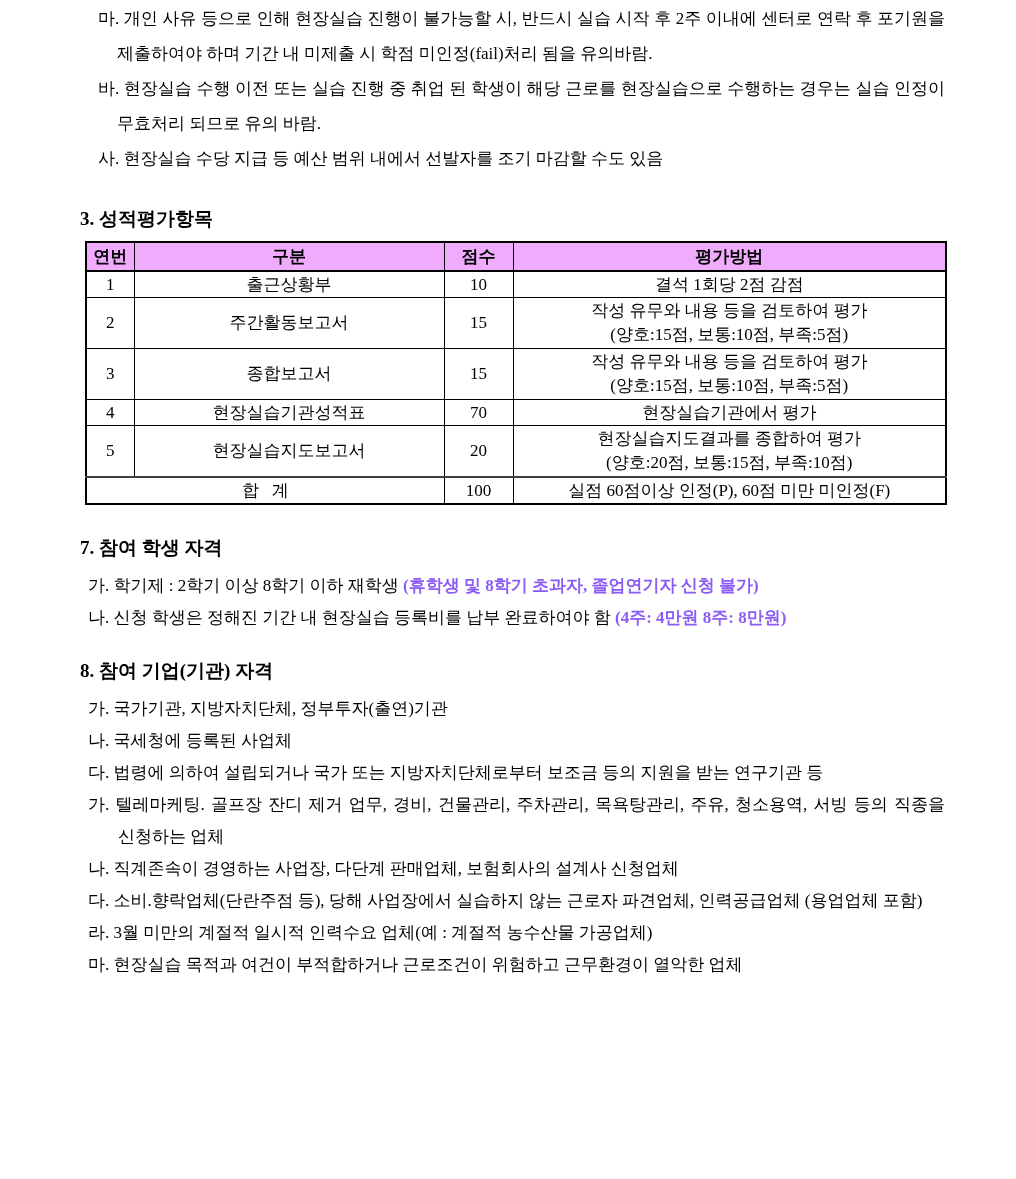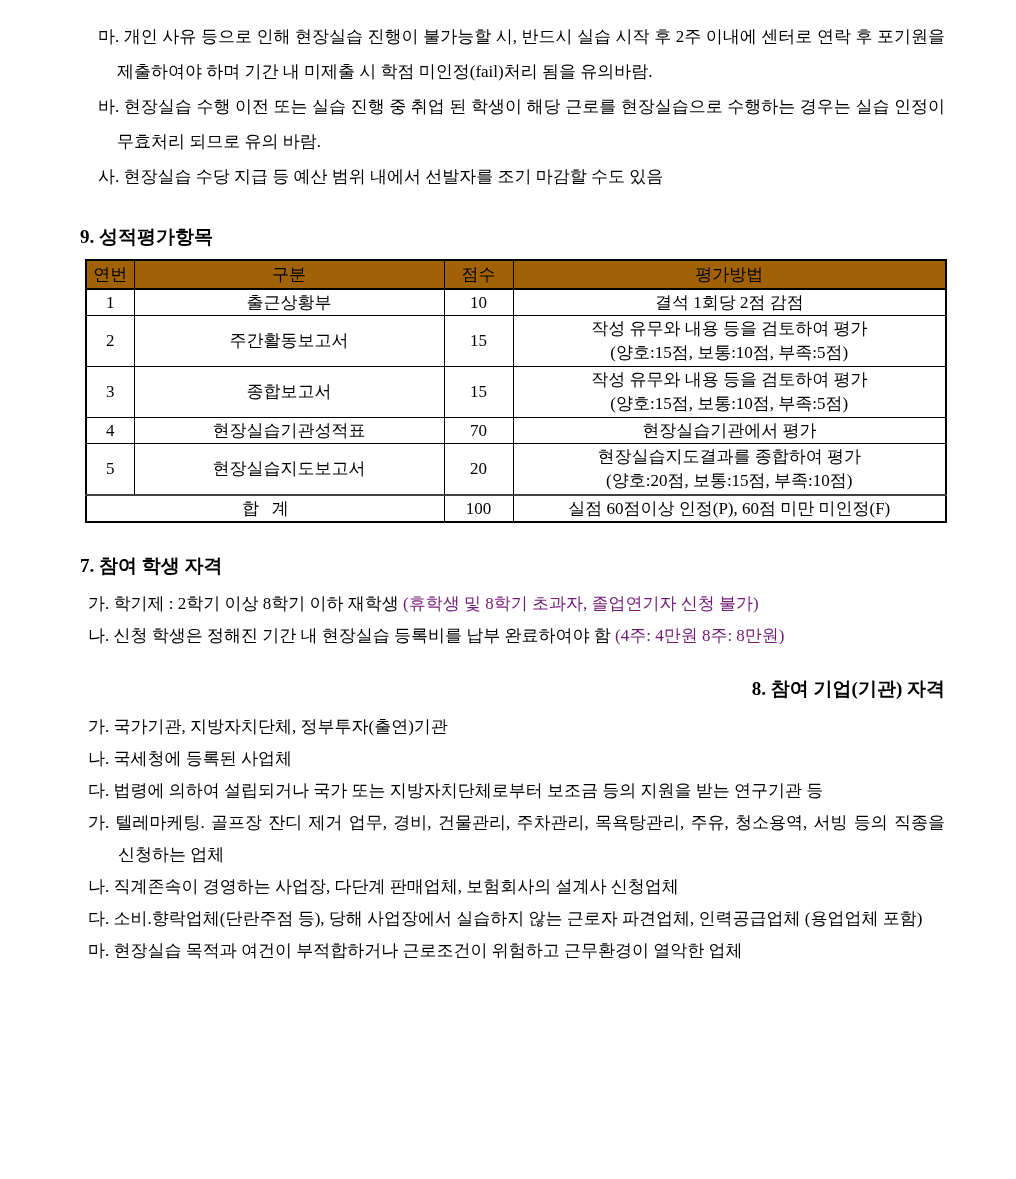--- a/index.html
+++ b/index.html
@@ -5,81 +5,81 @@
   html, body { margin: 0; padding: 0; }
   body {
     width: 1016px; height: 1179px;
     background: #ffffff; color: #000000;
     font-family: "Liberation Serif", "DejaVu Serif", serif;
     overflow: hidden;
   }
   .doc {
     box-sizing: border-box;
     width: 1016px; height: 983px;
-    padding: 19px 71px 0 80px;
+    padding: 1px 71px 0 80px;
   }
   
   .intro-item {
     font-size: 17px; line-height: 35px;
     margin: 0 0 0 18px;
     padding-left: 19px; text-indent: -19px;
     text-align: justify; word-break: keep-all;
   }
   .intro-item .lbl { }
   
   .sec-title {
     font-size: 19px; font-weight: bold;
     margin: 30px 0 9px 0;
   }
-  .sec-title.tight { margin-top: 24px; text-align: right; }
+  .sec-title.tight { margin-top: 24px; }
   .sec-title.red-title { color: #e00000; }
   
   table.grade {
     border-collapse: collapse; table-layout: fixed;
     margin-left: 5px; width: 860px;
     font-size: 17px;
     border: 2px solid #000;
   }
   table.grade th, table.grade td {
     border: 1px solid #000;
     text-align: center; vertical-align: middle;
     padding: 1px 4px; box-sizing: border-box;
     overflow: hidden;
   }
   table.grade th {
-    background: #a16207; font-weight: normal; height: 29px;
+    background: #f0abfc; font-weight: bold; height: 29px;
     border-bottom: 2px solid #000;
   }
   tr.r-single td { height: 25px; }
   tr.r-double td { height: 51px; line-height: 24px; }
   td.method { white-space: pre-line; }
   td.total-label { white-space: pre; }
   tr.r-total td { border-top: 2px solid #404040; }
   
   .item {
     font-size: 17px; line-height: 32px;
     margin: 0 0 0 8px;
     padding-left: 30px; text-indent: -30px;
     text-align: justify; word-break: keep-all;
   }
-  .red { color: #701a75; font-weight: normal; }
+  .red { color: #8b5cf6; font-weight: bold; }
 </style>
 </head>
 <body>
 
 <div class="doc">
 
   <p class="intro-item"><span class="lbl">마.</span>
     <span>개인 사유 등으로 인해 현장실습 진행이 불가능할 시, 반드시 실습 시작 후 2주 이내에 센터로 연락 후 포기원을 제출하여야 하며 기간 내 미제출 시 학점 미인정(fail)처리 됨을 유의바람.</span></p>
   <p class="intro-item"><span class="lbl">바.</span>
     <span>현장실습 수행 이전 또는 실습 진행 중 취업 된 학생이 해당 근로를 현장실습으로 수행하는 경우는 실습 인정이 무효처리 되므로 유의 바람.</span></p>
   <p class="intro-item"><span class="lbl">사.</span>
     <span>현장실습 수당 지급 등 예산 범위 내에서 선발자를 조기 마감할 수도 있음</span></p>
 
-  <h2 class="sec-title">9. 성적평가항목</h2>
+  <h2 class="sec-title">3. 성적평가항목</h2>
 
   <table class="grade">
     <colgroup>
       <col style="width:48px">
         <col style="width:310px">
         <col style="width:69px">
         <col style="width:433px">
     </colgroup>
     <tbody>
         <tr>
@@ -144,16 +144,18 @@
     <span>국세청에 등록된 사업체</span></p>
   <p class="item"><span>다.</span>
     <span>법령에 의하여 설립되거나 국가 또는 지방자치단체로부터 보조금 등의 지원을 받는 연구기관 등</span></p>
 
   <p class="item"><span>가.</span>
     <span>텔레마케팅. 골프장 잔디 제거 업무, 경비, 건물관리, 주차관리, 목욕탕관리, 주유,  청소용역, 서빙 등의 직종을 신청하는 업체</span></p>
   <p class="item"><span>나.</span>
     <span>직계존속이 경영하는 사업장, 다단계 판매업체, 보험회사의 설계사 신청업체</span></p>
   <p class="item"><span>다.</span>
     <span>소비.향락업체(단란주점 등), 당해 사업장에서 실습하지 않는 근로자 파견업체, 인력공급업체 (용업업체 포함)</span></p>
+  <p class="item"><span>라.</span>
+    <span>3월 미만의 계절적 일시적 인력수요 업체(예 : 계절적 농수산물 가공업체)</span></p>
   <p class="item"><span>마.</span>
     <span>현장실습 목적과 여건이 부적합하거나 근로조건이 위험하고 근무환경이 열악한 업체</span></p>
 
 </div>
 
 </body></html>

